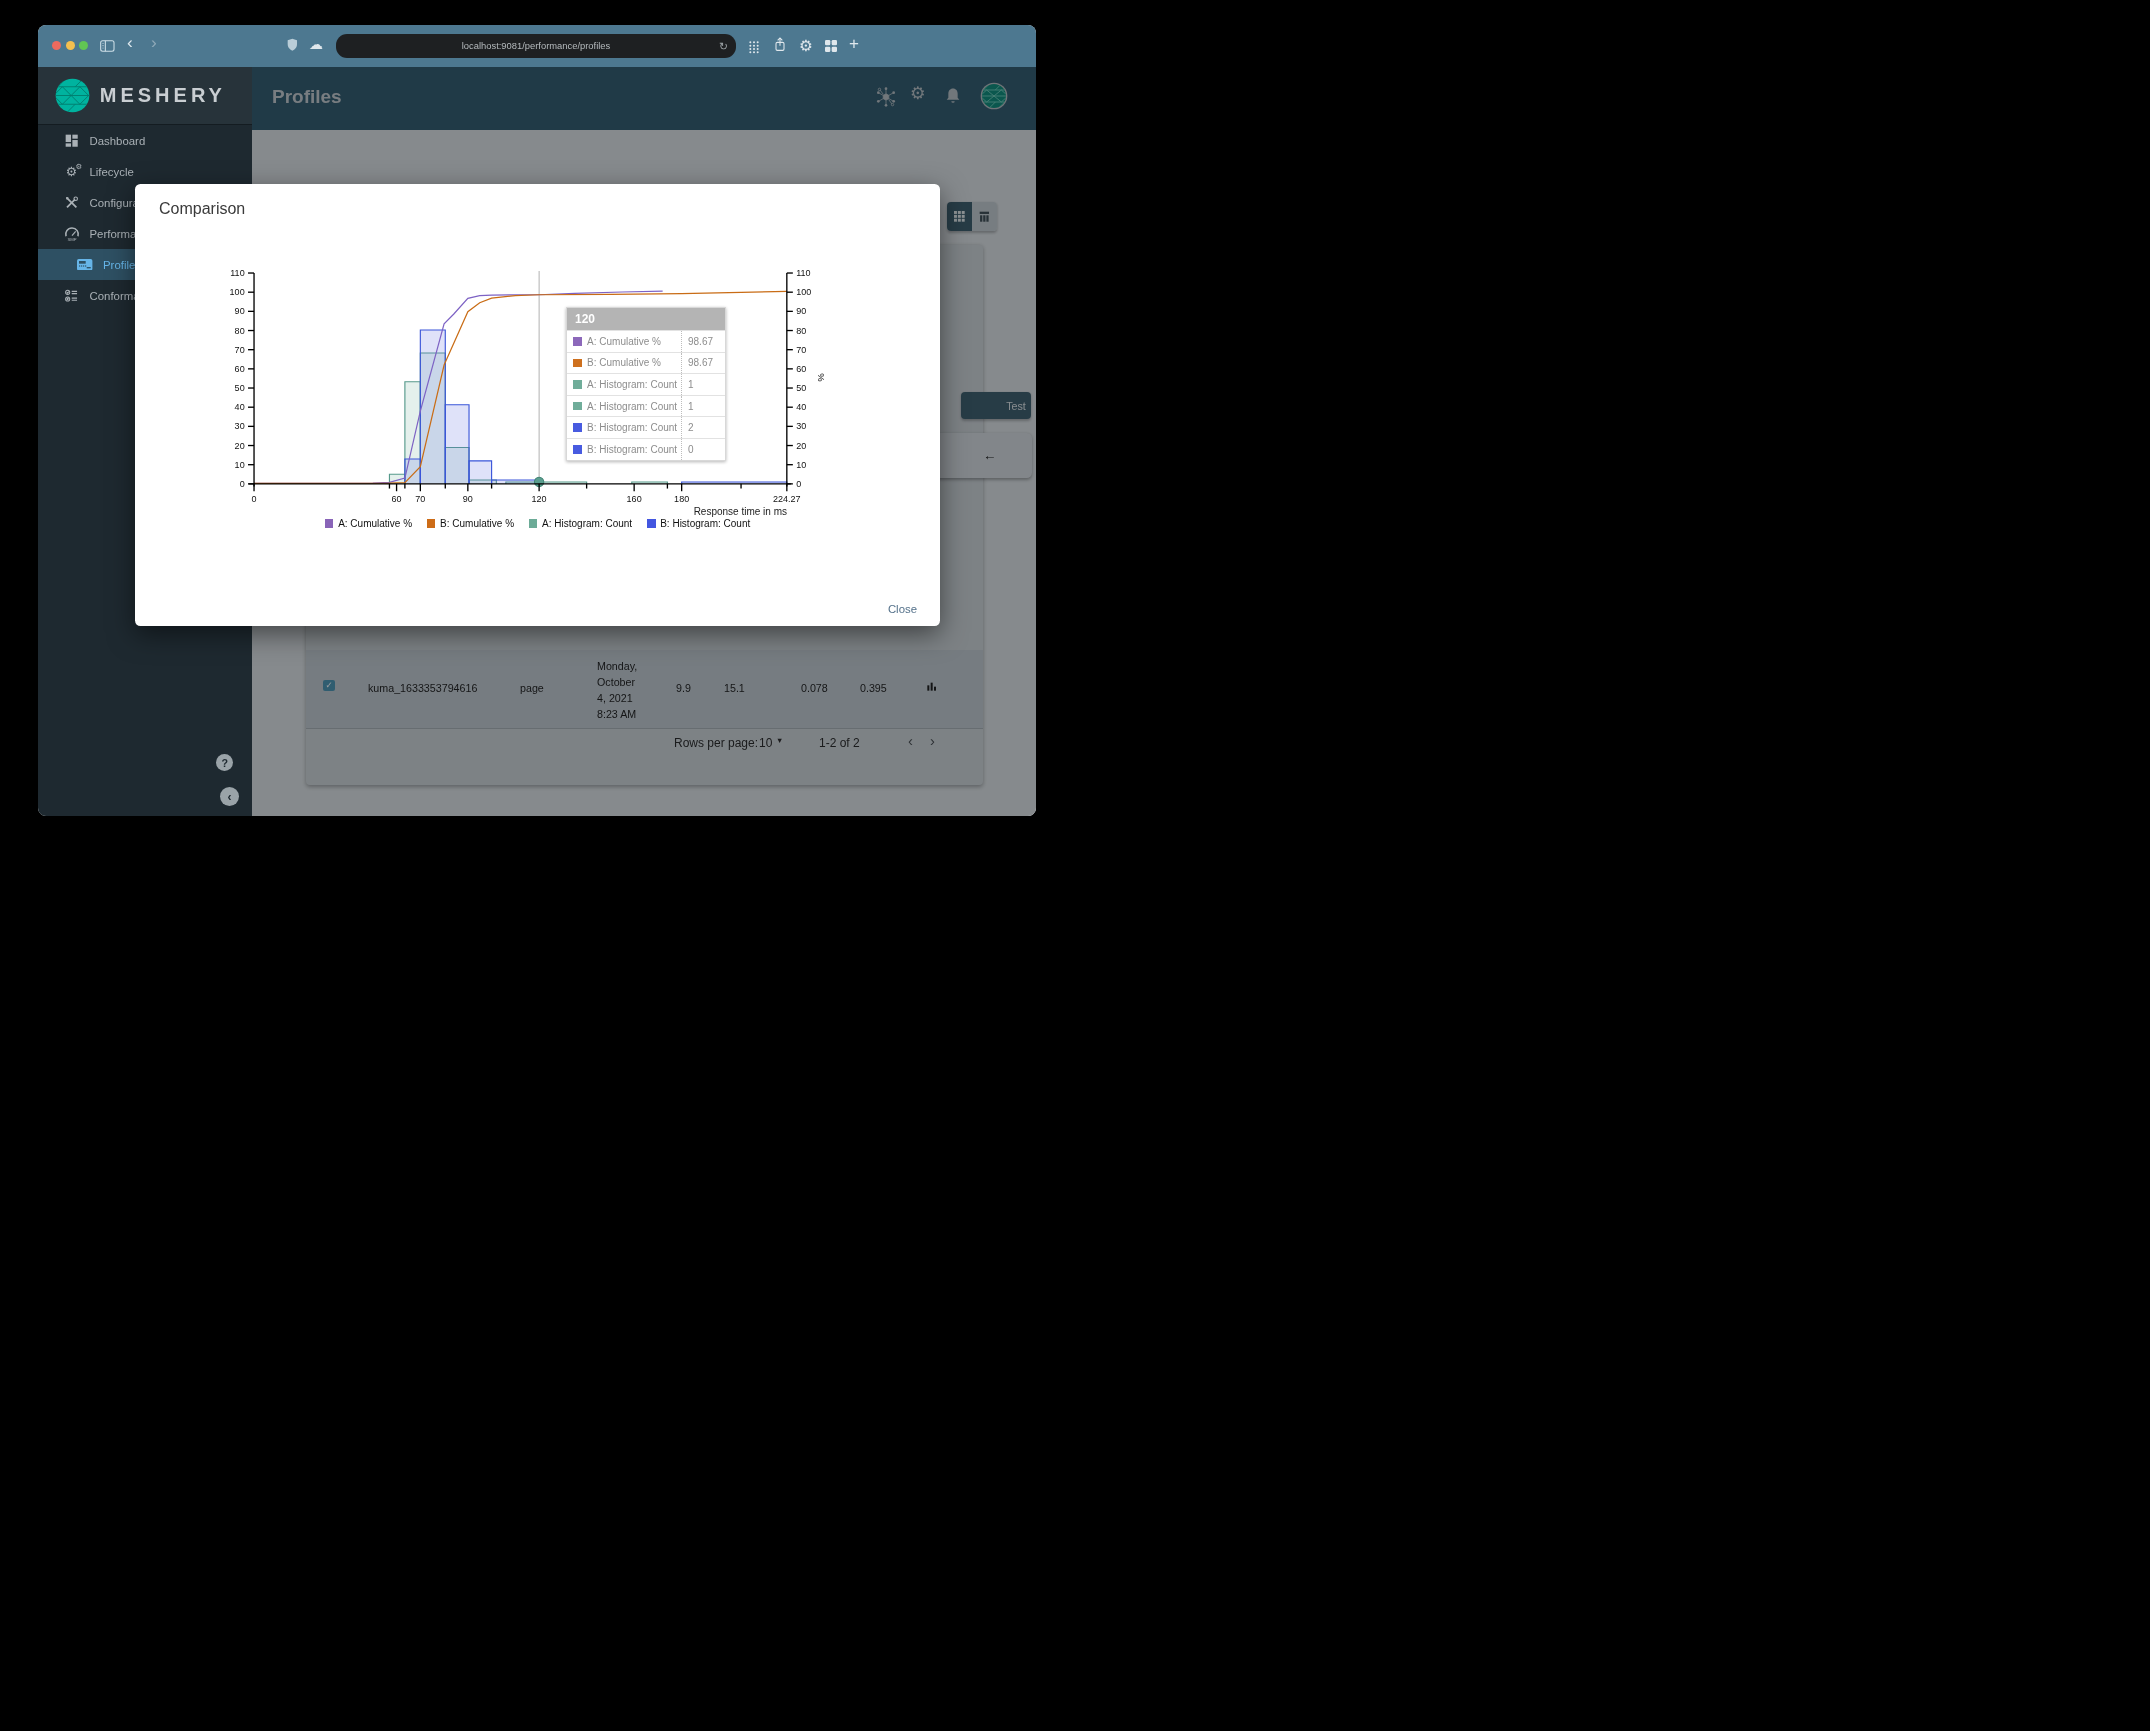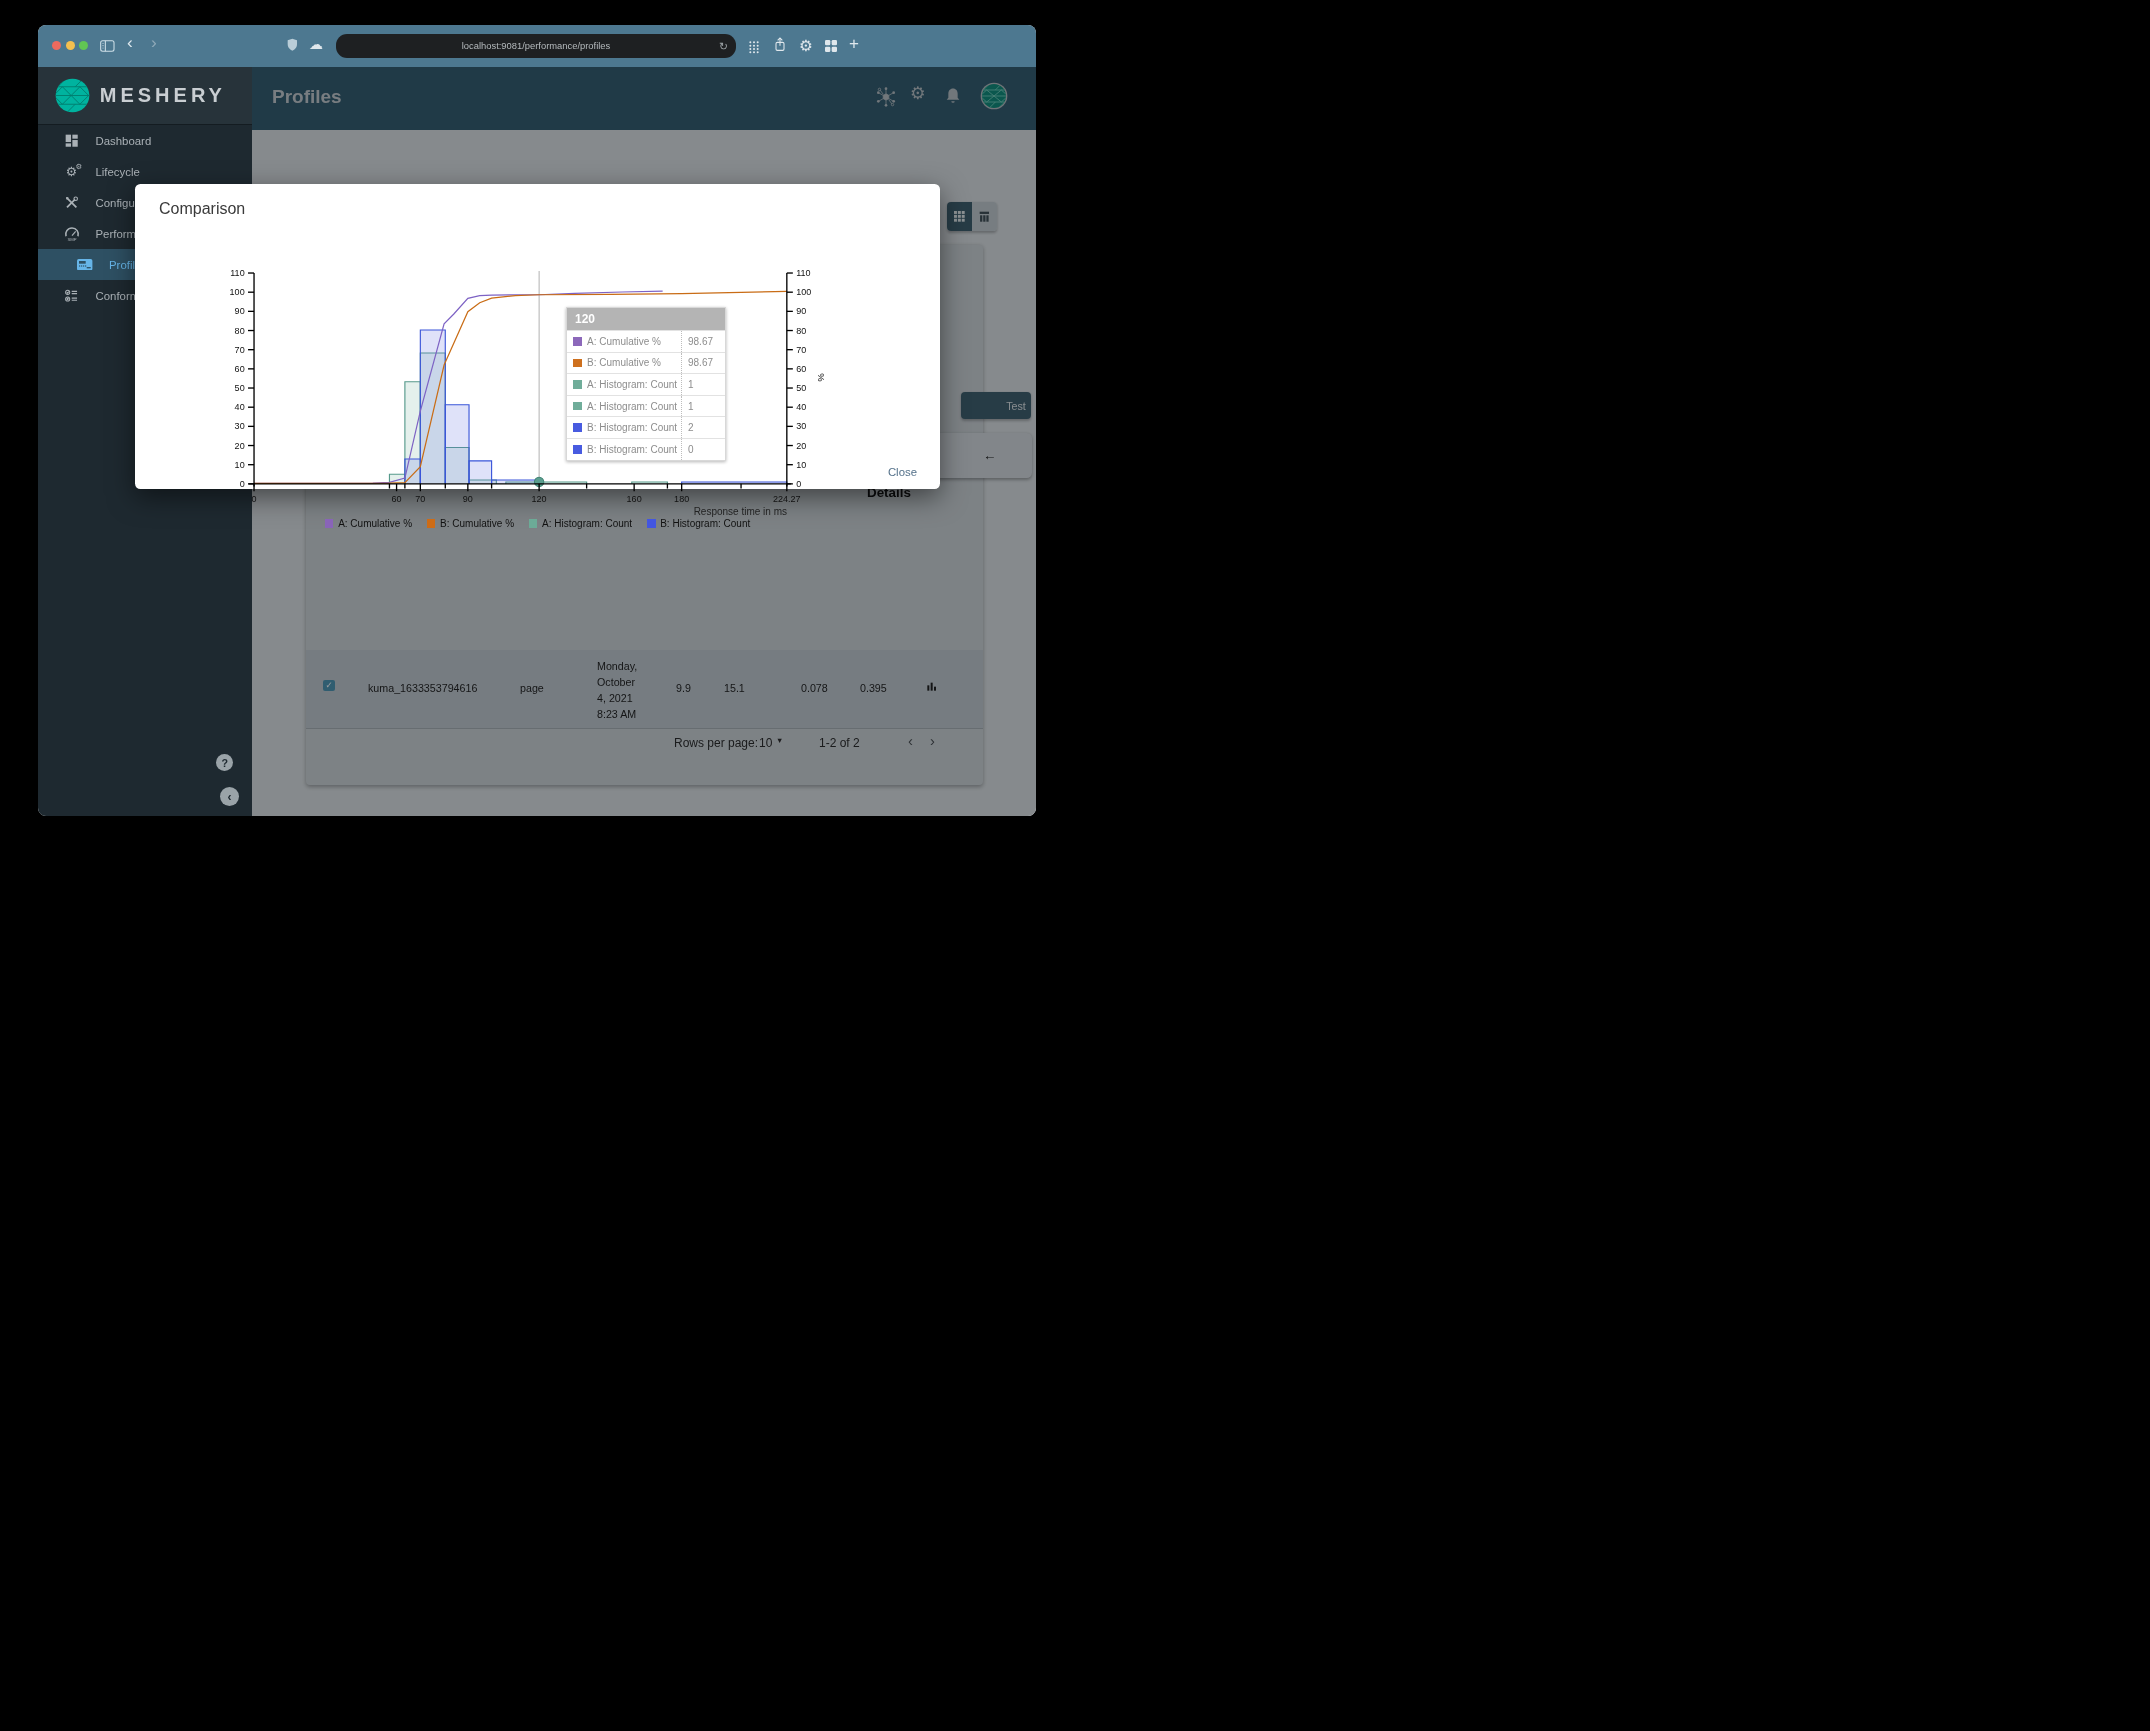--- a/index.html
+++ b/index.html
@@ -10,38 +10,38 @@
   .tl { position:absolute; top:16px; width:9.4px; height:9.4px; border-radius:50%; }
   .chrome-ic { position:absolute; top:10.7px; color:#dfe7ec; font-size:14.7px; line-height:19px; }
   .urlbar { position:absolute; left:298px; top:8.7px; width:400px; height:24px; background:#1e2022; border-radius:11px; color:#b5babd; font-size:9.4px; text-align:center; line-height:24px; }
   .url-refresh { position:absolute; right:8px; top:0; color:#9aa0a3; font-size:10.7px; }
   
   .app { position:absolute; left:0; top:42px; right:0; bottom:0; display:flex; }
   .sidebar { position:relative; width:214px; background:#1e2930; flex:none; }
   .logo-row { position:absolute; left:0; top:0; width:100%; height:58px; background:#27333a; display:flex; align-items:center; padding-left:17.4px; border-bottom:0.7px solid #141c21; }
   .logo-text { color:#c9ced2; font-size:20px; letter-spacing:4px; font-weight:bold; margin-left:9.4px; }
   .nav { position:absolute; top:58px; left:0; width:100%; }
-  .nav-item { height:31px; display:flex; align-items:center; padding-left:25.5px; color:#aab1b6; font-size:11.4px; gap:16px; }
+  .nav-item { height:31px; display:flex; align-items:center; padding-left:25.5px; color:#aab1b6; font-size:11.4px; gap:10px; }
   .nav-item.active { background:#2e5063; color:#66b5e8; padding-left:39px; }
   .nav-ic { width:16px; display:inline-flex; justify-content:center; align-items:center; flex:none; }
   .circ-btn { position:absolute; border-radius:50%; background:#9aa3a8; color:#1e2930; display:flex; align-items:center; justify-content:center; font-weight:bold; }
   .main { position:relative; flex:1; display:flex; flex-direction:column; }
   .appbar { height:63px; background:#335c70; position:relative; flex:none; }
   .appbar-title { position:absolute; left:20px; top:19px; color:#c5cbd0; font-size:19px; font-weight:bold; }
   .appbar-ic { position:absolute; top:20px; }
   .content { position:relative; flex:1; background:#dde2e5; }
   .btn-dark { background:#3e606f; color:#dfe5e8; border-radius:4px; display:flex; align-items:center; justify-content:center; box-shadow:0 1.3px 2.7px rgba(0,0,0,.25);padding-left:40px; }
   .card { position:absolute; left:54px; top:115px; width:677px; height:540px; background:#ced4d8; border-radius:4px; box-shadow:0 1.3px 4px rgba(0,0,0,.3); }
   .sel-row { position:absolute; left:0; top:405px; width:100%; height:78px; background:#c2cad0; }
   .cell { position:absolute; font-size:10.7px; color:#1e1e1e; }
   .pag { position:absolute; font-size:12px; color:#2a2a2a; }
   .divider { position:absolute; left:0; top:483px; width:100%; height:0.7px; background:#a9b1b6; }
   
   .backdrop { position:absolute; inset:0; background:rgba(5,8,10,0.40); z-index:10; }
-  .modal { position:absolute; left:97px; top:159px; width:805px; height:305px; background:#fff; border-radius:5.4px; box-shadow:0 8px 27px rgba(0,0,0,.5); z-index:20; }
+  .modal { position:absolute; left:97px; top:159px; width:805px; height:442px; background:#fff; border-radius:5.4px; box-shadow:0 8px 27px rgba(0,0,0,.5); z-index:20; }
   .modal-title { position:absolute; left:24px; top:16px; font-size:16px; color:#3a3a3a; }
   .modal-close { position:absolute; right:23px; bottom:10.7px; color:#54718a; font-size:11.4px; cursor:pointer; }
   #chart-svg { position:absolute; inset:0; pointer-events:none; }
   .legend { position:absolute; left:0; top:334px; width:100%; display:flex; justify-content:center; gap:14.7px; }
   .lg-item { display:flex; align-items:center; gap:4.7px; font-size:10px; color:#111; }
   .lg-sw { width:8.7px; height:8.7px; display:inline-block; }
   .tooltip { position:absolute; background:#fff; box-shadow:0 0.7px 3.3px rgba(0,0,0,.3); border:0.7px solid #d7d7d7; opacity:.97; }
   .tt-head { height:22px; background:#b2b2b2; color:#fff; font-size:12px; font-weight:bold; line-height:22px; padding-left:8px; }
   .tt-row { display:flex; align-items:center; height:21.6px; border-top:0.7px solid #e2e2e2; background:#fff; font-size:10px; color:#8a8a8a; }
   .tt-sw { width:8.7px; height:8.7px; margin:0 5.4px 0 6px; flex:none; }

